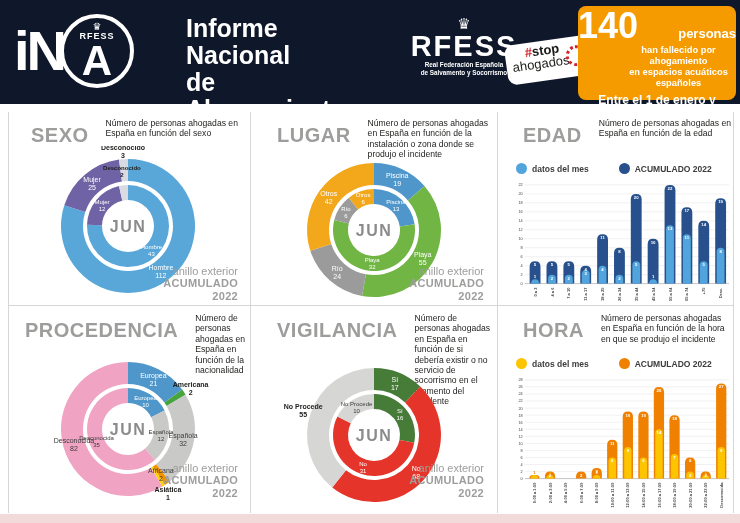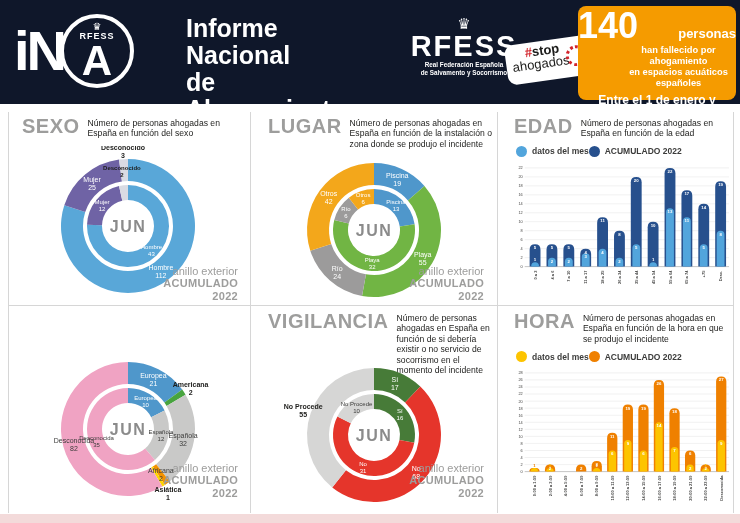--- a/index.html
+++ b/index.html
@@ -38,33 +38,33 @@
   
   .panel{position:absolute;}
   #p-sexo{left:8px;top:112px;width:240px;height:192px;}
   #p-lugar{left:254px;top:112px;width:240px;height:192px;}
   #p-edad{left:500px;top:112px;width:234px;height:192px;}
   #p-proc{left:8px;top:307px;width:240px;height:206px;}
   #p-vig{left:254px;top:307px;width:240px;height:206px;}
   #p-hora{left:500px;top:307px;width:234px;height:206px;}
   .prow{display:flex;gap:8px;padding:3px 2px 0 14px;align-items:flex-start;}
   #p-proc .prow{padding-left:8px;}
-  .panel h2{font-size:20px;font-weight:bold;color:#9d9d9c;margin:0;letter-spacing:.5px;white-space:nowrap;}
+  .panel h2{font-size:20px;font-weight:bold;color:#9d9d9c;margin:9px;letter-spacing:.5px;white-space:nowrap;}
   .psub{font-size:8.6px;line-height:10.4px;color:#1d1d1b;margin:3px 0 0 0;max-width:150px;}
   .chart{position:absolute;left:0;right:0;}
   .chart svg{display:block;width:100%;height:auto;}
   #p-sexo .chart{top:34px;}
   #p-lugar .chart{top:38px;}
   #p-proc .chart{top:42px;}
   #p-vig .chart{top:48px;}
   .note{position:absolute;right:10px;text-align:right;color:#9d9d9c;font-size:11px;line-height:12.5px;}
   #p-sexo .note,#p-lugar .note{bottom:2px;}
   #p-proc .note,#p-vig .note{bottom:14px;}
   .note b{display:block;font-weight:bold;letter-spacing:.3px;}
-  .legend{display:flex;margin:7px 0 0 16px;align-items:center;}
+  .legend{display:flex;gap:30px;margin:7px 0 0 16px;align-items:center;}
   .litem{display:flex;align-items:center;gap:5px;font-size:8.5px;font-weight:bold;color:#3c3c3b;}
   .dot{width:11px;height:11px;border-radius:50%;background:#999;}
   .bchart{margin-top:3px;padding:0 1px;}
   
   .vline{position:absolute;top:112px;height:401px;width:1px;background:#d6d6d6;}
   .hline{position:absolute;left:8px;top:305px;width:726px;height:1px;background:#d6d6d6;}
   .bstrip{position:absolute;left:0;bottom:0;width:740px;height:9px;background:#f3dada;}
 </style>
 </head>
 <body>
@@ -283,20 +283,24 @@
             <text x="207.0" y="112" font-size="4.1" font-weight="bold" fill="#3c3c3b" text-anchor="end" transform="rotate(-90 207.0 112)">+75</text>
             <path d="M217.0 108L217.0 27.1Q217.0 21.6 222.5 21.6L222.5 21.6Q228.0 21.6 228.0 27.1L228.0 108Z" fill="#27508d"></path>
             <path d="M218.5 108L218.5 75.6Q218.5 71.6 222.5 71.6L222.5 71.6Q226.4 71.6 226.4 75.6L226.4 108Z" fill="#52a5dc"></path>
             <text x="222.5" y="26.6" font-size="4.4" font-weight="bold" fill="#ffffff" text-anchor="middle">19</text>
             <text x="222.5" y="76.6" font-size="4.4" font-weight="bold" fill="#ffffff" text-anchor="middle">8</text>
             <text x="224.1" y="112" font-size="4.1" font-weight="bold" fill="#3c3c3b" text-anchor="end" transform="rotate(-90 224.1 112)">Desc.</text>
           </svg></div>
     </section>
 
     <section class="panel" id="p-proc">
+      <div class="prow">
+        <h2>PROCEDENCIA</h2>
+        <p class="psub">Número de personas ahogadas en España en función de la nacionalidad</p>
+      </div>
       <div class="chart">
           <svg viewBox="0 0 240 162" xmlns="http://www.w3.org/2000/svg">
             <path d="M120.00 13.00A67 67 0 0 1 174.20 40.62L156.41 53.55A45 45 0 0 0 120.00 35.00Z" fill="#4f97cb"></path>
             <path d="M174.20 40.62A67 67 0 0 1 177.52 45.64L158.63 56.92A45 45 0 0 0 156.41 53.55Z" fill="#48a43f"></path>
             <path d="M177.52 45.64A67 67 0 0 1 161.77 132.38L148.06 115.18A45 45 0 0 0 158.63 56.92Z" fill="#c9c9c8"></path>
             <path d="M161.77 132.38A67 67 0 0 1 156.91 135.92L144.79 117.56A45 45 0 0 0 148.06 115.18Z" fill="#f39200"></path>
             <path d="M156.91 135.92A67 67 0 0 1 154.36 137.52L143.08 118.63A45 45 0 0 0 144.79 117.56Z" fill="#ffd500"></path>
             <path d="M154.36 137.52A67 67 0 1 1 120.00 13.00L120.00 35.00A45 45 0 1 0 143.08 118.63Z" fill="#f0a3c3"></path>
             <path d="M120.00 39.00A41 41 0 0 1 156.58 61.49L143.20 68.26A26 26 0 0 0 120.00 54.00Z" fill="#4f97cb"></path>
             <path d="M156.58 61.49A41 41 0 0 1 146.93 110.92L137.08 99.61A26 26 0 0 0 143.20 68.26Z" fill="#c9c9c8"></path>

